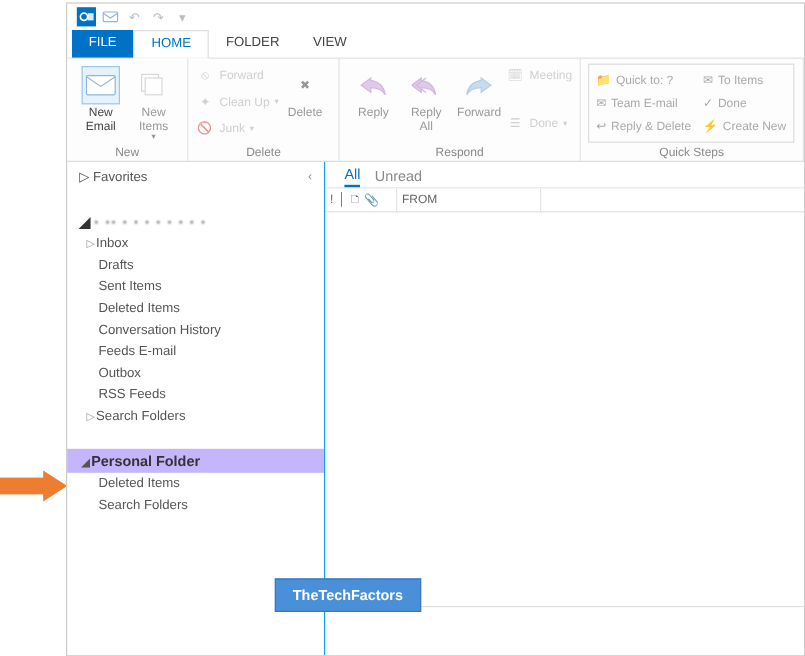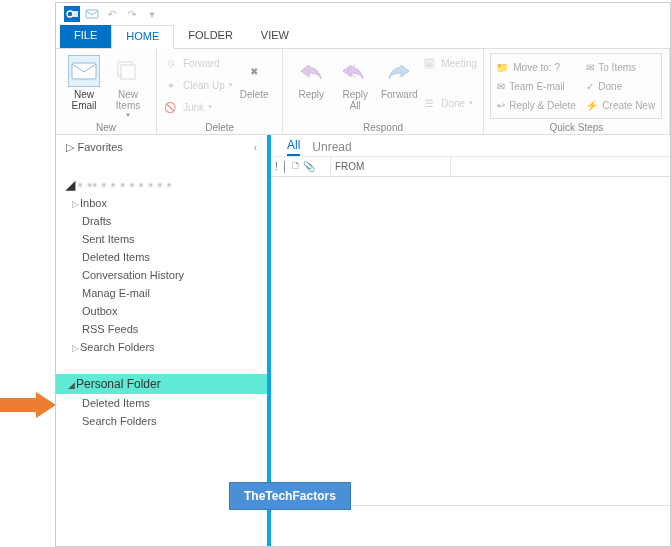--- a/index.html
+++ b/index.html
@@ -26,29 +26,29 @@
   .big-btn.active .big-icon { border: 1px solid #9ec7e6; background: #e6f2fb; }
   .big-icon { width: 32px; height: 32px; display: flex; align-items: center; justify-content: center; margin-bottom: 2px; }
   .mini-list { display: flex; flex-direction: column; gap: 2px; padding-top: 2px; font-size: 10px; color: #aaa; }
   .mini-item { display: flex; align-items: center; gap: 4px; height: 20px; }
   .mini-icon { width: 16px; height: 16px; display: flex; align-items: center; justify-content: center; }
   .qs-grid { display: grid; grid-template-columns: auto auto; gap: 1px 10px; font-size: 10px; color: #aaa; padding: 4px 6px; border: 1px solid #ddd; }
   .qs-item { display: flex; align-items: center; gap: 4px; height: 18px; white-space: nowrap; }
 
   
   .workspace { display: flex; height: calc(100% - 132px); }
-  .nav { width: 215px; border-right: 4px solid #0ea5e9; font-size: 11px; padding: 4px 0; position: relative; }
+  .nav { width: 215px; border-right: 1px solid #0ea5e9; font-size: 11px; padding: 4px 0; position: relative; }
   .nav-header { display: flex; align-items: center; justify-content: space-between; padding: 2px 10px 6px 10px; color: #555; }
   .collapse-caret { font-size: 10px; color: #888; }
   .account { padding: 4px 10px 2px 10px; font-weight: bold; color: #333; font-size: 12px; white-space: nowrap; overflow: hidden; }
   .folder { padding: 3px 10px 3px 26px; color: #555; }
   .folder.parent { padding-left: 16px; }
   .folder.child2 { padding-left: 26px; }
   .folder .caret { display: inline-block; width: 8px; color: #999; font-size: 9px; }
-  .pf-head { font-weight: normal; background: #5eead4; padding: 3px 10px 3px 12px; color: #333; font-size: 12px; }
+  .pf-head { font-weight: bold; background: #c4b5fd; padding: 3px 10px 3px 12px; color: #333; font-size: 12px; }
   .pf-head .caret { display: inline-block; width: 8px; color: #555; font-size: 9px; }
 
   .content { flex: 1; display: flex; flex-direction: column; border-right: 0; }
   .filter-row { height: 22px; display: flex; align-items: flex-end; padding-left: 16px; gap: 12px; border-bottom: 1px solid #e6e6e6; font-size: 12px; }
   .filter-all { color: #0072c6; border-bottom: 2px solid #0072c6; padding-bottom: 2px; }
   .filter-unread { color: #888; padding-bottom: 2px; }
   .col-head { height: 20px; border-bottom: 1px solid #e0e0e0; display: flex; align-items: center; font-size: 10px; color: #666; }
   .col-cell { border-right: 1px solid #e6e6e6; height: 100%; display: flex; align-items: center; padding: 0 4px; }
   .col-icons { width: 60px; gap: 2px; letter-spacing: 2px; }
   .col-from { width: 120px; }
@@ -198,21 +198,21 @@
         </div>
       </div>
       <div class="group-label">Respond</div>
     </div>
 
     <div class="group" style="flex:1;min-width:0">
       <div class="group-body" style="padding-top:2px">
         <div class="qs-grid">
           <div class="qs-item">
               <span>📁</span>
-              <span>Move to: ?</span>
+              <span>Quick to: ?</span>
             </div>
           <div class="qs-item">
               <span>✉</span>
               <span>To Items</span>
             </div>
           <div class="qs-item">
               <span>✉</span>
               <span>Team E-mail</span>
             </div>
           <div class="qs-item">
@@ -246,21 +246,21 @@
 
       <div class="account">
         <span class="caret">◢</span> <span style="filter:blur(1px);letter-spacing:1px">· ·· · · · · · · · ·</span>
       </div>
 
       <div class="folder parent"><span class="caret">▷</span><span>Inbox</span></div>
       <div class="folder">Drafts</div>
       <div class="folder">Sent Items</div>
       <div class="folder">Deleted Items</div>
       <div class="folder">Conversation History</div>
-      <div class="folder">Manag E-mail</div>
+      <div class="folder">Feeds E-mail</div>
       <div class="folder">Outbox</div>
       <div class="folder">RSS Feeds</div>
       <div class="folder parent"><span class="caret">▷</span><span>Search Folders</span></div>
 
       <div style="height:18px"></div>
 
       <div class="pf-head">
         <span class="caret">◢</span><span>Personal Folder</span>
       </div>
       <div class="folder child2">Deleted Items</div>

